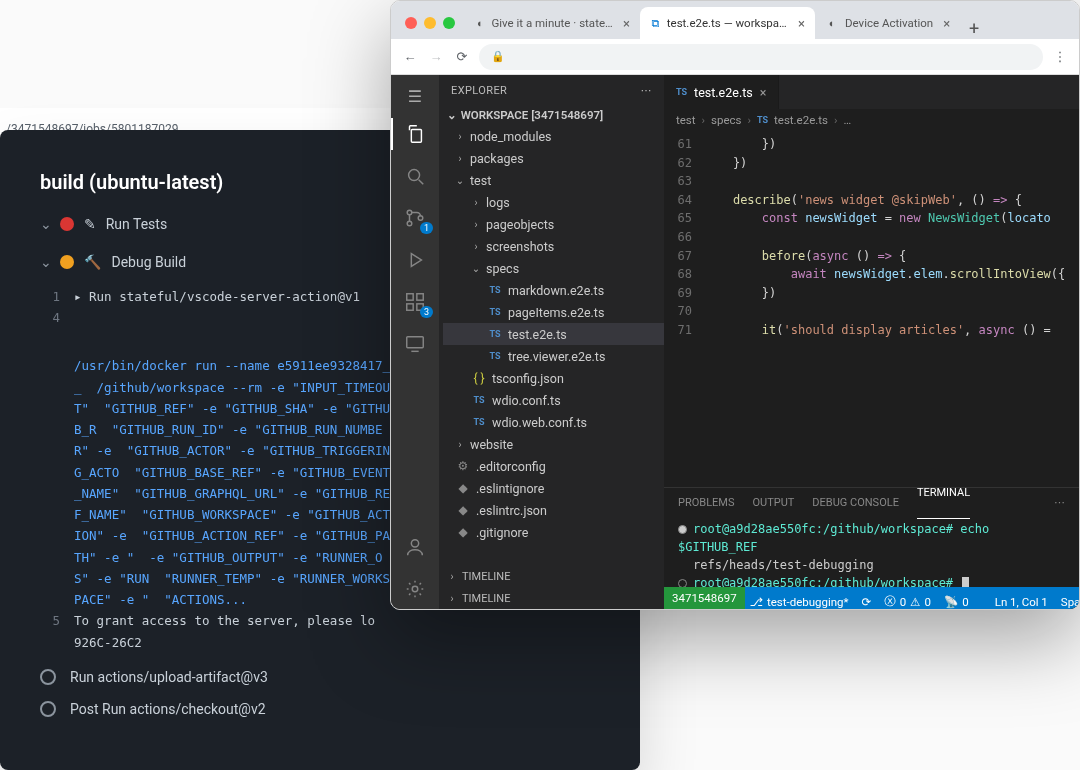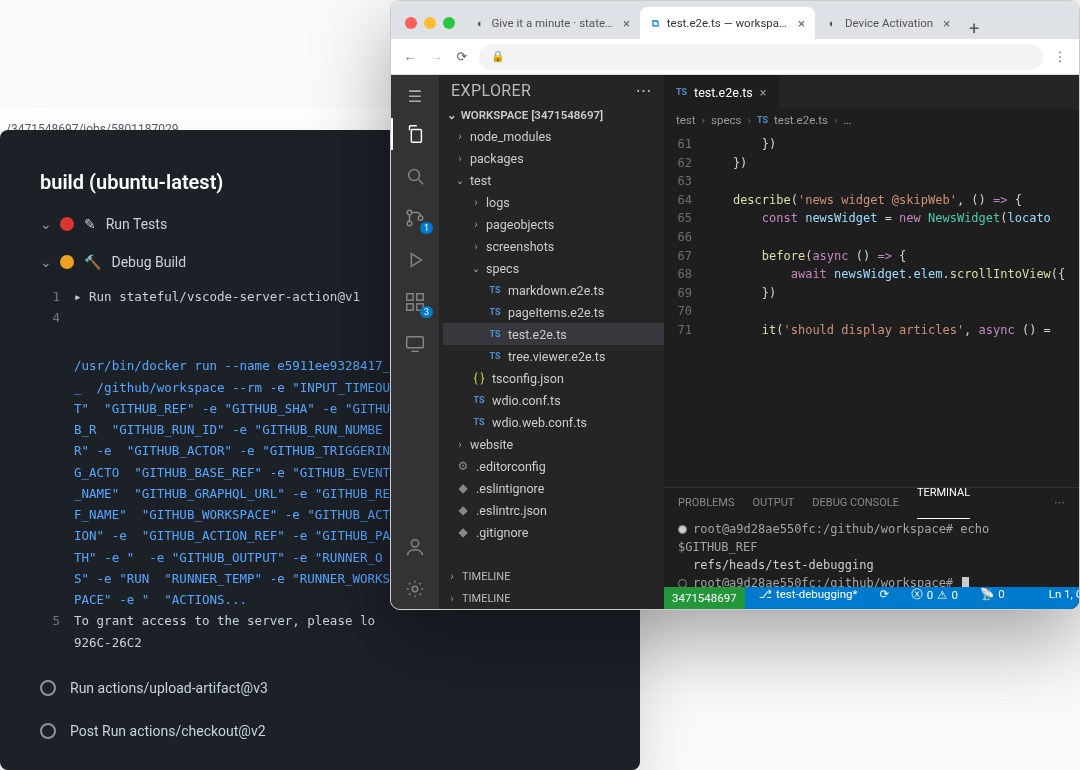--- a/index.html
+++ b/index.html
@@ -25,21 +25,21 @@
   .gh .section { margin-top: 22px; display: flex; align-items: center; gap: 10px; font-size: 14px; }
   .gh .chev { display:inline-block; width:10px; text-align:center; color:#8b949e; }
   .gh .dot-red { width:14px; height:14px; border-radius:50%; background:#da3633; display:inline-block; }
   .gh .dot-amber { width:14px; height:14px; border-radius:50%; background:#f0a020; display:inline-block; }
   .gh .pencil, .gh .hammer { font-size:14px; }
   .gh .log { margin-top: 16px; font-size: 12.5px; line-height: 1.7; }
   .gh .log-row { display:flex; gap:14px; }
   .gh .ln { width: 20px; text-align:right; color:#6e7681; flex-shrink:0; }
   .gh .blue { color:#58a6ff;margin-top:48px; }
   .gh .white { color:#c9d1d9; }
-  .gh .step { margin-top: 27px; display:flex; align-items:center; gap:14px; font-size:14px; color:#c9d1d9; }
+  .gh .step { margin-top: 16px; display:flex; align-items:center; gap:14px; font-size:14px; color:#c9d1d9; }
   .gh .ring { width:16px; height:16px; border:2px solid #8b949e; border-radius:50%; }
 
   
   .chrome {
     position: absolute; left: 390px; top: 0;
     width: 690px; height: 610px;
     background: #fff; border-radius: 10px;
     box-shadow: 0 30px 80px rgba(0,0,0,0.35);
     display: flex; flex-direction: column; overflow: hidden;
     border: 1px solid #ccc;
@@ -64,21 +64,21 @@
   .activity { width:48px; background:#333333; display:flex; flex-direction:column; align-items:center; padding-top:6px; gap:2px; }
   .activity .hamb { color:#aaa; font-size:16px; width:100%; text-align:center; padding:6px 0; }
   .activity .ai { width:48px; height:40px; display:flex; align-items:center; justify-content:center; color:#858585; position:relative; }
   .activity .ai.active { color:#fff; }
   .activity .ai.active::before { content:""; position:absolute; left:0; top:4px; bottom:4px; width:2px; background:#fff; }
   .activity .badge { position:absolute; bottom:4px; right:6px; background:#007acc; color:#fff; font-size:9px; border-radius:8px; padding:0 4px; line-height:12px; }
   .activity .spacer { flex:1; }
   .activity svg { width:22px; height:22px; }
 
   .sidebar { width:225px; background:#252526; display:flex; flex-direction:column; min-height:0; }
-  .sb-head { height:30px; display:flex; align-items:center; justify-content:space-between; padding:0 12px; color:#bbb; font-size:16px; letter-spacing:.4px; }
+  .sb-head { height:30px; display:flex; align-items:center; justify-content:space-between; padding:0 12px; color:#bbb; font-size:11px; letter-spacing:.4px; }
   .sb-sec { padding:3px 0 3px 8px; font-size:11.5px; font-weight:600; color:#ccc; display:flex; align-items:center; gap:4px; }
   .tree { flex:1; overflow:hidden; padding-left:4px; }
   .node { display:flex; align-items:center; gap:5px; height:22px; padding-left:8px; font-size:12.5px; color:#ccc; white-space:nowrap; }
   .node .tw { width:10px; text-align:center; color:#aaa; font-size:10px; }
   .node .fi { width:16px; text-align:center; font-size:12px; }
   .node.d1 { padding-left:12px; }
   .node.d2 { padding-left:28px; }
   .node.d3 { padding-left:44px; }
   .node.sel { background:#37373d; }
   .fi.ts { color:#4f8ecb; font-size:9px; font-weight:700; }
@@ -96,26 +96,26 @@
   .code { flex:1; overflow:hidden; padding:4px 0; }
   .code-row { display:flex; align-items:flex-start; font-size:12px; line-height:1.55; }
   .gut { width:40px; text-align:right; color:#6e6e6e; padding-right:12px; flex-shrink:0; }
   .src { white-space:pre; }
   .kw{color:#c586c0}.fn{color:#dcdcaa}.str{color:#ce9178}.cls{color:#4ec9b0}.pl{color:#d4d4d4}.var{color:#9cdcfe}
 
   .panel { height:100px; border-top:1px solid #333; background:#1e1e1e; display:flex; flex-direction:column; }
   .ptabs { height:28px; display:flex; align-items:center; gap:18px; padding:0 14px; font-size:11px; color:#888; }
   .ptab.active { color:#fff; border-bottom:1px solid #fff; padding-bottom:19px;text-align:center; }
   .term { flex:1; padding:4px 14px; font-size:12px; color:#ccc; line-height:1.5; }
-  .term .prompt { color:#a3a3a3;margin-top:39px; }
+  .term .prompt { color:#5eead4;margin-top:39px; }
   .term .bullet { display:inline-block; width:9px; height:9px; border:1px solid #888; border-radius:50%; margin-right:6px; vertical-align:middle; }
   .term .bullet.fill{ background:#ccc; }
   .cursor { display:inline-block; width:7px; height:13px; background:#ccc; margin-left:2px; vertical-align:middle; }
 
-  .status { height:22px; background:#007acc; color:#fff; display:flex; align-items:flex-start; font-size:11.5px; padding:0 8px; gap:22px; }
+  .status { height:22px; background:#007acc; color:#fff; display:flex; align-items:flex-end; font-size:11.5px; padding:0 8px; gap:13px; }
   .status .seg { display:flex; align-items:center; gap:4px; white-space:nowrap; }
   .status .remote { background:#24963c; margin:-0 -8px; padding:0 8px; height:100%; display:flex; align-items:center; }
   .status .grow { flex:1; }
 </style>
 </head>
 <body>
 
 <div class="gh-url">/3471548697/jobs/5801187029</div>
 
 <div class="gh">

